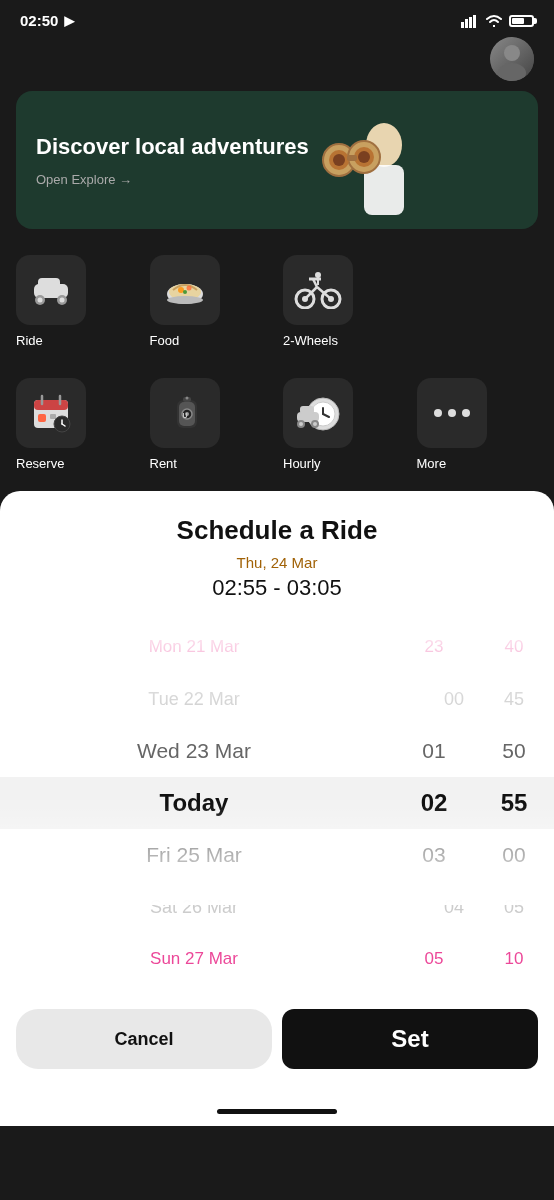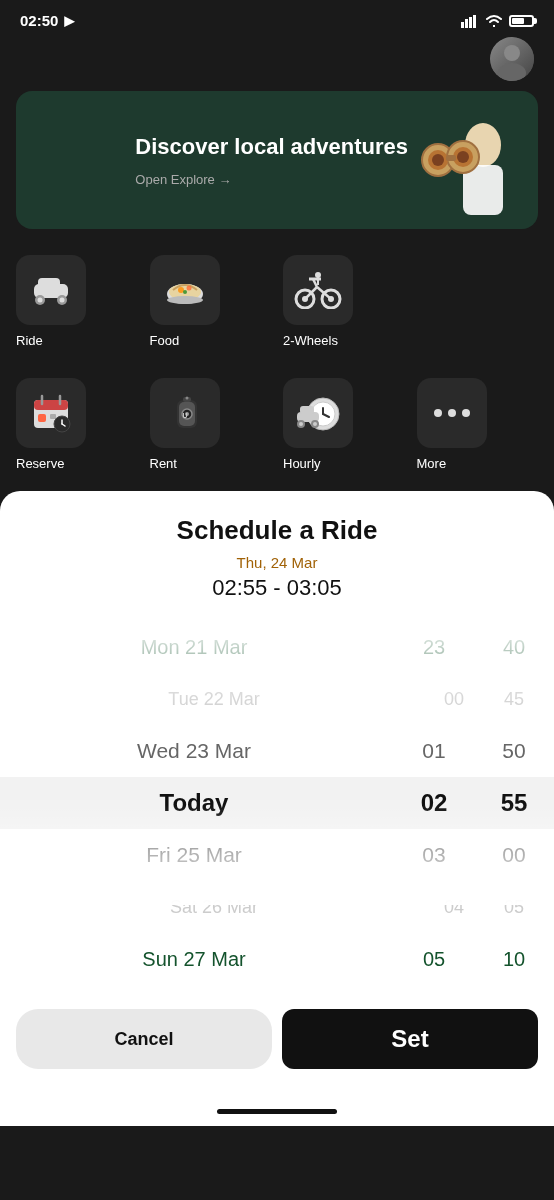--- a/index.html
+++ b/index.html
@@ -51,21 +51,21 @@
       background: linear-gradient(135deg, #888 0%, #444 100%);
     }
 
     
     .banner {
       margin: 0 16px 16px;
       background: #1e3a2e;
       border-radius: 16px;
       padding: 24px 20px;
       display: flex;
-      justify-content: flex-end;
+      justify-content: flex-start;
       align-items: center;
       min-height: 120px;
       position: relative;
       overflow: hidden;
     }
     .banner-text h2 {
       color: white;
       font-size: 22px;
       font-weight: 700;
       line-height: 1.3;
@@ -162,21 +162,21 @@
       z-index: 0;
     }
     .picker-column {
       flex: 1;
       display: flex;
       flex-direction: column;
       align-items: center;
       position: relative;
       z-index: 1;
     }
-    .picker-column.col-day { padding-right: 30px; padding-left: 24px; }
+    .picker-column.col-day { align-items: flex-end; padding-right: 30px; padding-left: 24px; }
     .picker-column.col-hour { align-items: center; }
     .picker-column.col-min { align-items: flex-end; }
 
     .picker-row {
       height: 52px;
       display: flex;
       align-items: center;
       justify-content: center;
       font-size: 20px;
       color: #bbb;
@@ -191,22 +191,22 @@
     .picker-row.near {
       color: #666;
       font-size: 21px;
     }
     .picker-row.far {
       color: #ccc;
       font-size: 18px;
       margin-left: 40px;
     }
     .picker-row.farthest {
-      color: #14532d;
-      font-size: 20px;
+      color: #ec4899;
+      font-size: 17px;
     }
 
     
     .picker-fade-top, .picker-fade-bottom {
       position: absolute;
       left: 0; right: 0;
       height: 100px;
       z-index: 2;
       pointer-events: none;
     }

